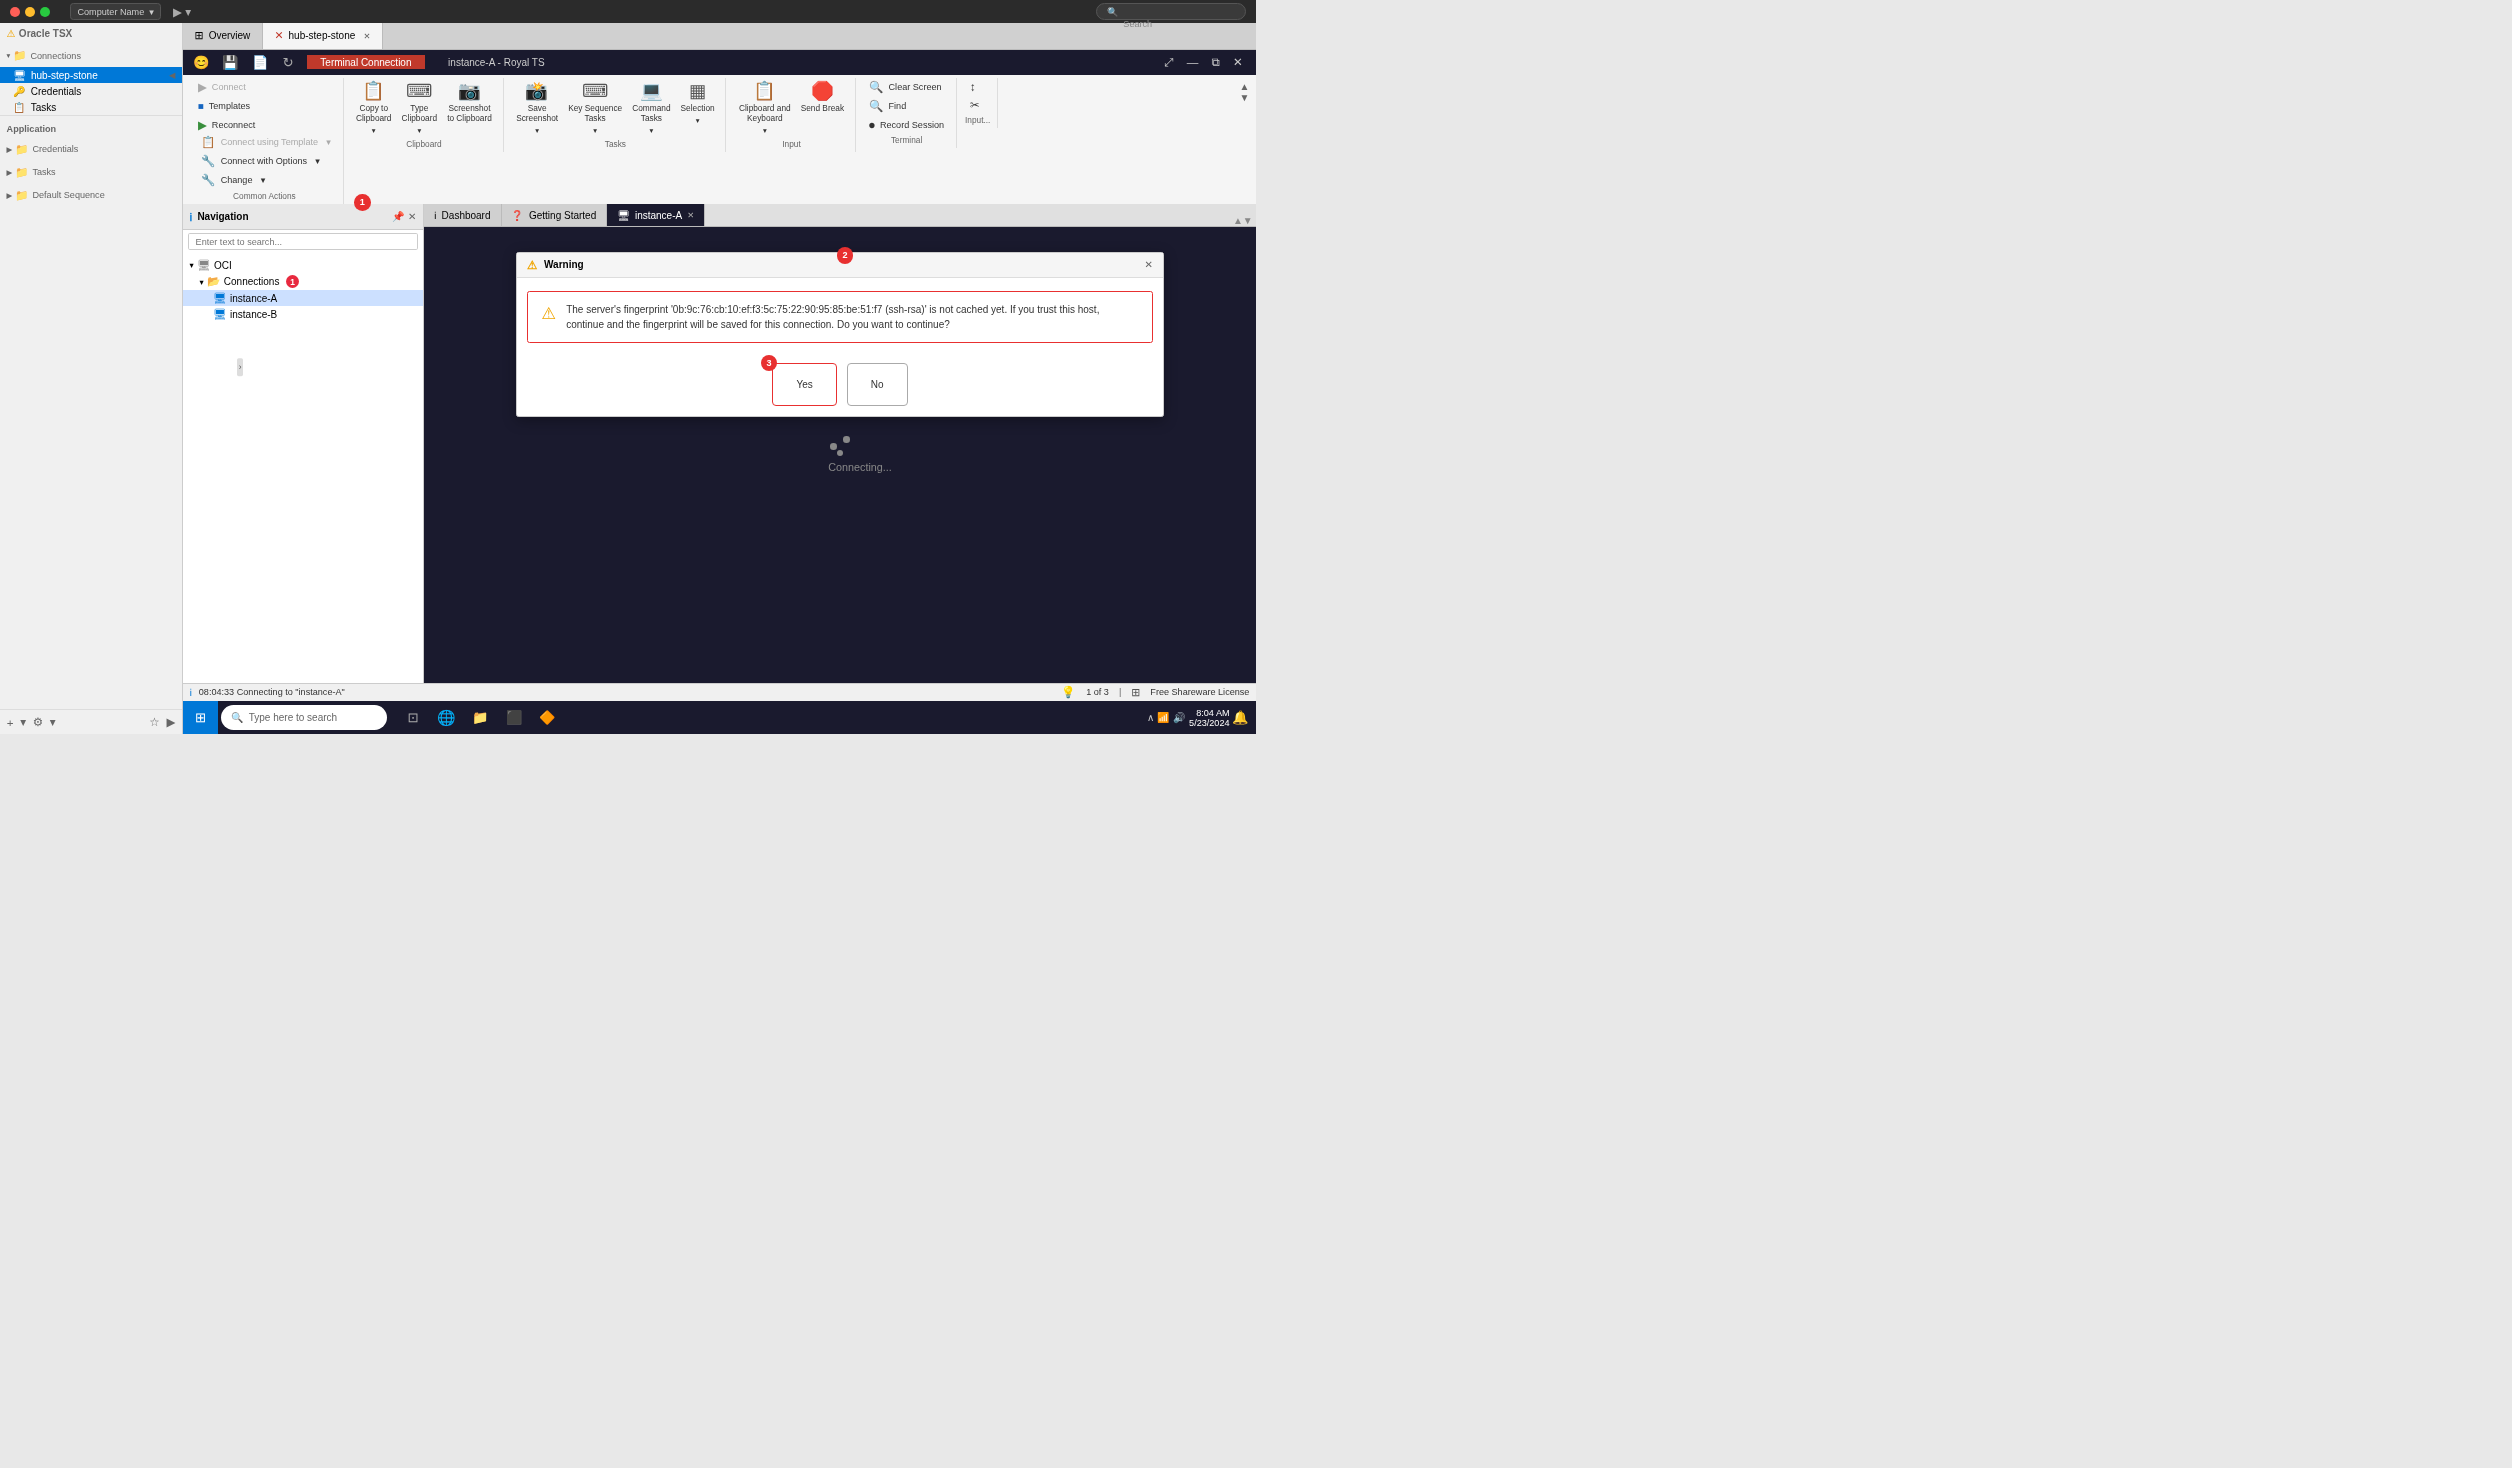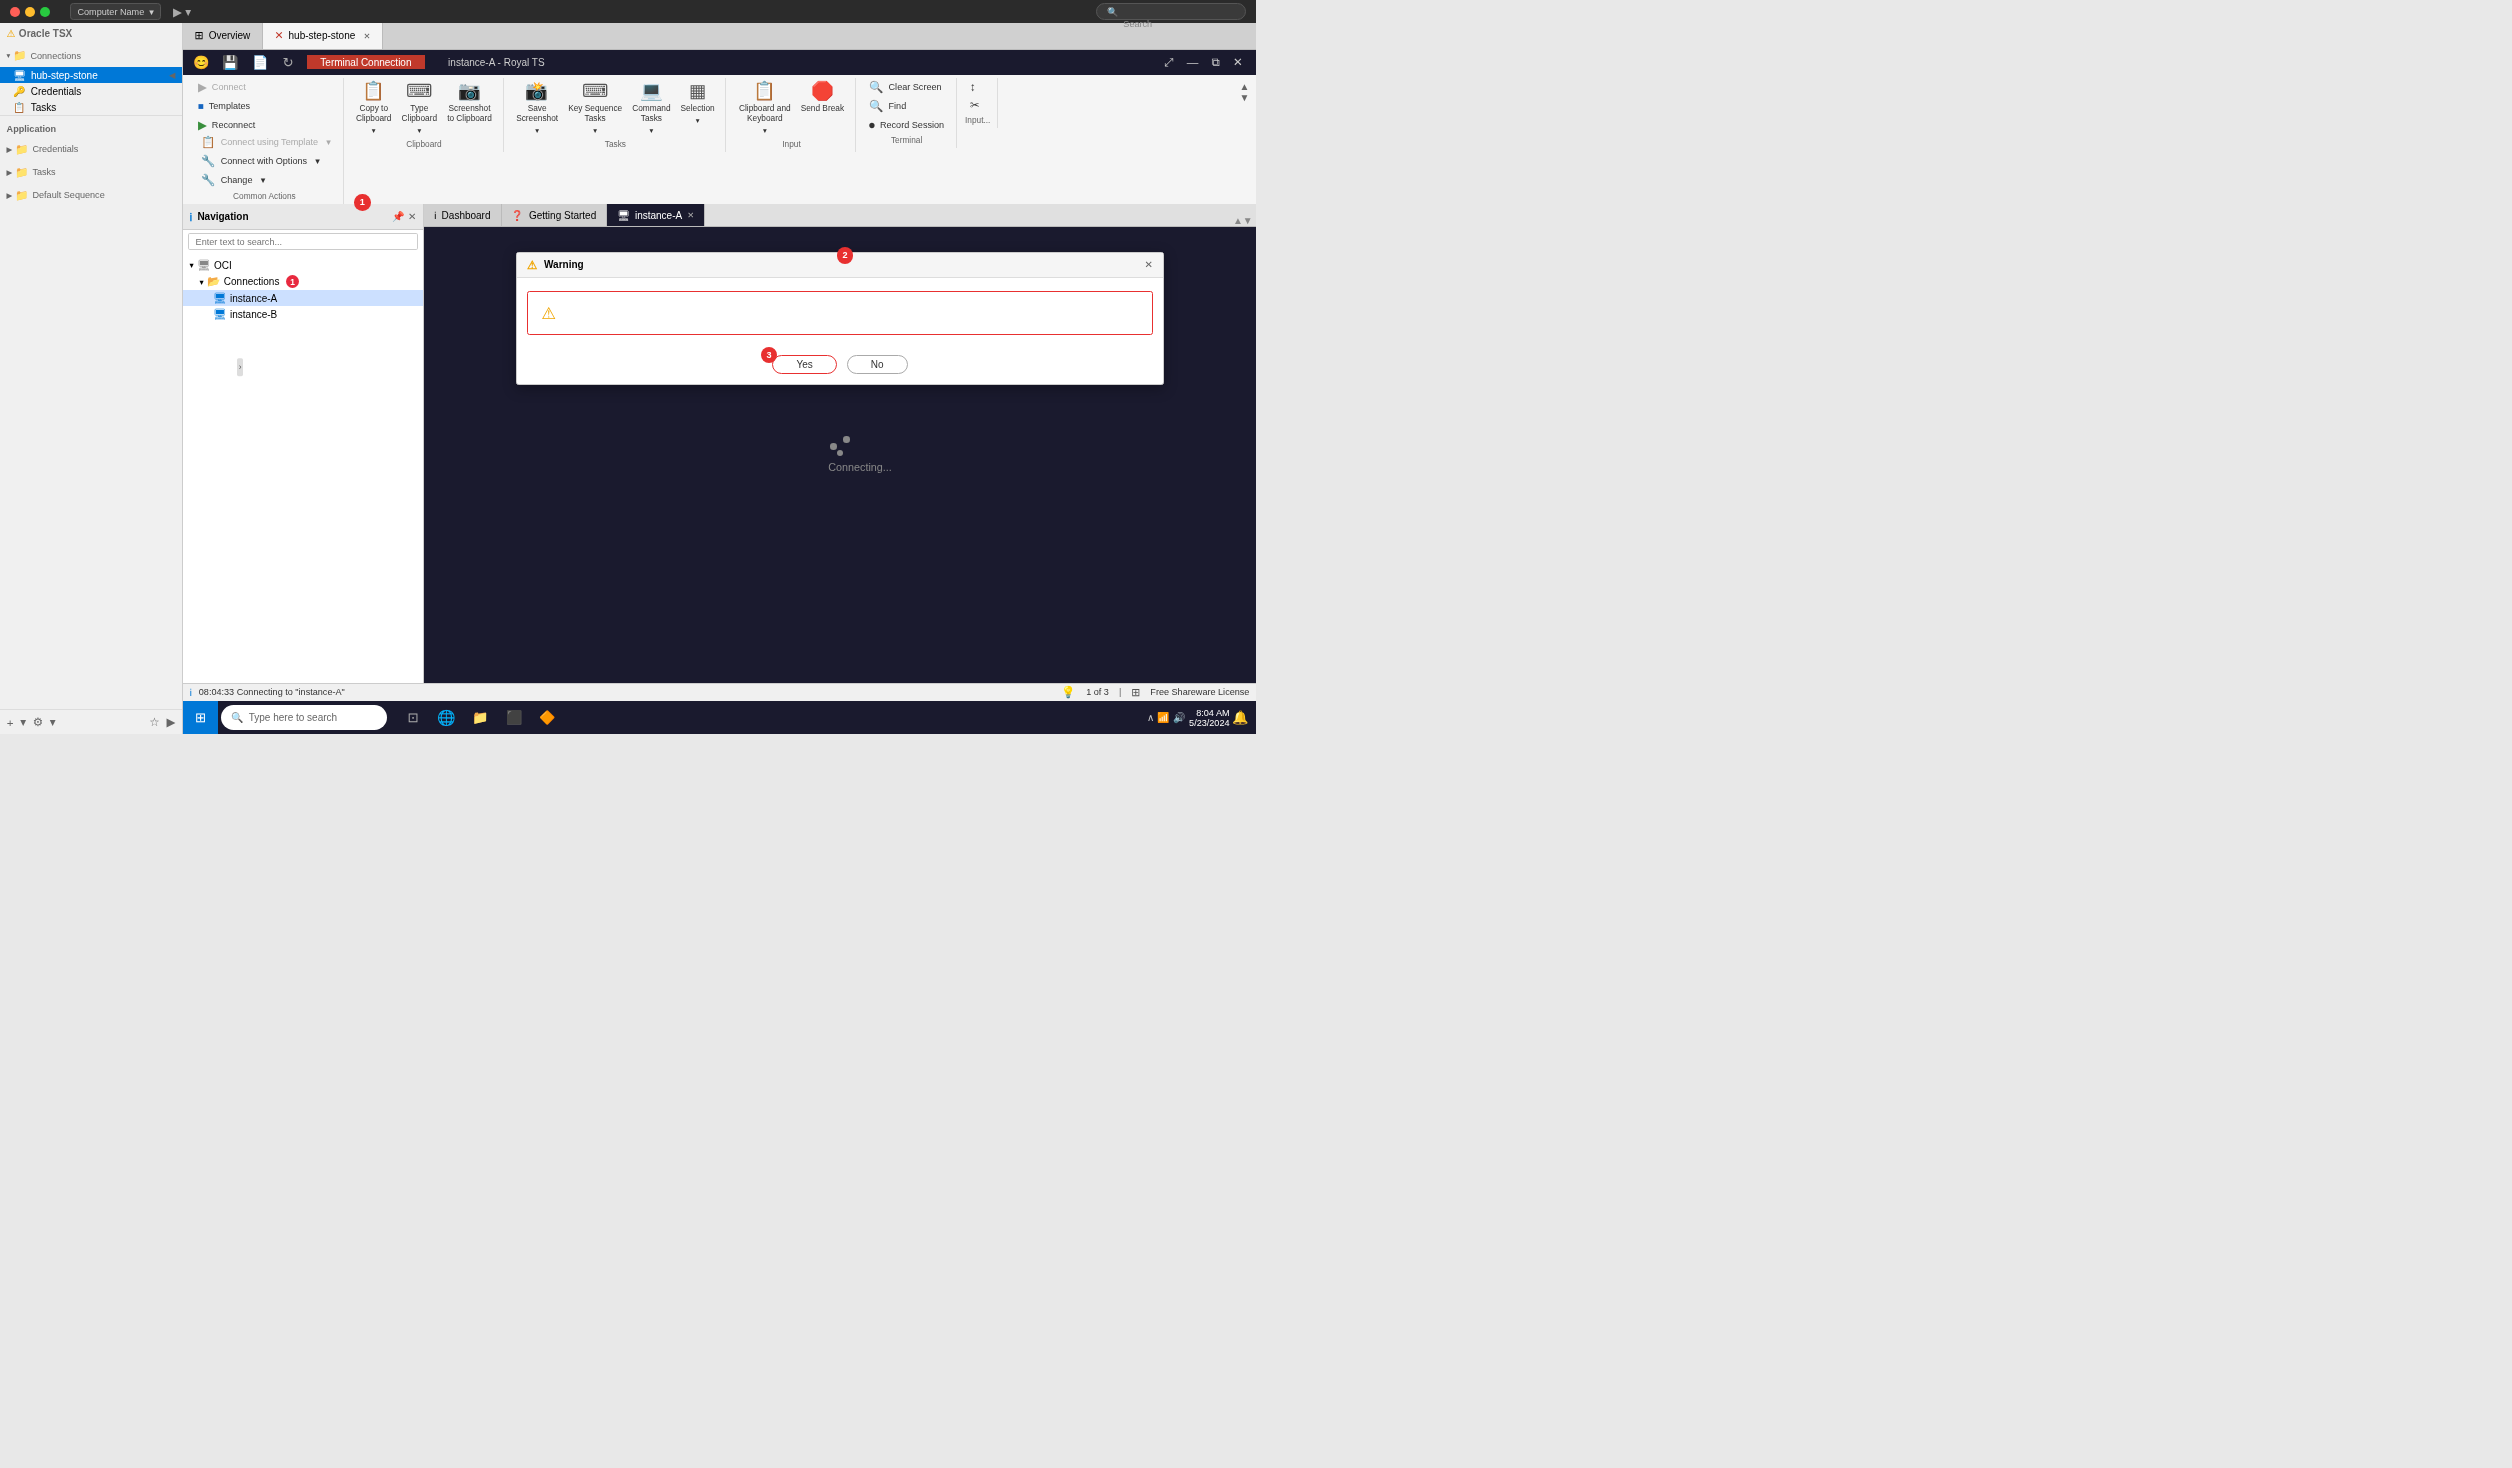--- a/index.html
+++ b/index.html
@@ -88,21 +88,21 @@
     .warning-dialog { background: white; border: 0.8px solid #ccc; border-radius: 2.5px; width: 648px; box-shadow: 0 3.3px 13.3px rgba(0,0,0,0.3); }
     .warning-header { background: #f5f5f5; padding: 5px 10px; border-bottom: 0.8px solid #ddd; display: flex; align-items: center; justify-content: space-between; }
     .warning-title { display: flex; align-items: center; gap: 6.6px; font-size: 10px; font-weight: 600; }
     .warning-icon-header { color: #f0a500; font-size: 11.6px; }
     .warning-close { cursor: pointer; color: #666; font-size: 10px; }
     .warning-body { padding: 13.3px 10px; }
     .warning-message-box { border: 1.7px solid #e83030; border-radius: 2.5px; padding: 10px 13.3px; display: flex; align-items: flex-start; gap: 10px; }
     .warning-icon-body { color: #f0a500; font-size: 16.6px; flex-shrink: 0; margin-top: 1.7px; }
     .warning-text { font-size: 10px; line-height: 1.5; color: #333; }
     .warning-footer { padding: 6.6px 10px 10px; display: flex; justify-content: center; gap: 10px; }
-    .warning-btn { padding: 3px 23px; font-size: 10px; cursor: pointer; border-radius: 10px; }
+    .warning-btn { padding: 15px 23px; font-size: 10px; cursor: pointer; border-radius: 4px; }
     .warning-btn-yes { background: white; border: 1.7px solid #e83030; color: #333; }
     .warning-btn-no { background: white; border: 0.8px solid #aaa; color: #333; }
     
     
     .step-circle { width: 16.6px; height: 16.6px; border-radius: 50%; background: #e83030; color: white; display: flex; align-items: center; justify-content: center; font-size: 9.1px; font-weight: bold; flex-shrink: 0; }
     
     
     .status-bar { background: #f0f0f0; border-top: 0.8px solid #ccc; height: 18.3px; display: flex; align-items: center; padding: 0 6.6px; font-size: 9.1px; color: #333; gap: 6.6px; }
     .status-info-icon { color: #0078d7; font-size: 10px; }
     .status-right { margin-left: auto; display: flex; align-items: center; gap: 10px; }
@@ -465,20 +465,21 @@
 
                 <div class="warning-title">
                   <span class="warning-icon-header">⚠</span>
                   <span>Warning</span>
                 </div>
                 <span class="warning-close">✕</span>
               </div>
               <div class="warning-body">
                 <div class="warning-message-box">
                   <span class="warning-icon-body">⚠</span>
+                  <span class="warning-text">The server's fingerprint '0b:9c:76:cb:10:ef:f3:5c:75:22:90:95:85:be:51:f7 (ssh-rsa)' is not cached yet. If you trust this host, continue and the fingerprint will be saved for this connection. Do you want to continue?</span>
                 </div>
               </div>
               <div class="warning-footer">
 
                 <div style="position:relative;display:inline-flex;align-items:center;">
                   <div class="step-circle" style="position:absolute;left:-11.6px;top:-8.3px;z-index:10;">3</div>
                   <button class="warning-btn warning-btn-yes">Yes</button>
                 </div>
                 <button class="warning-btn warning-btn-no">No</button>
               </div>

